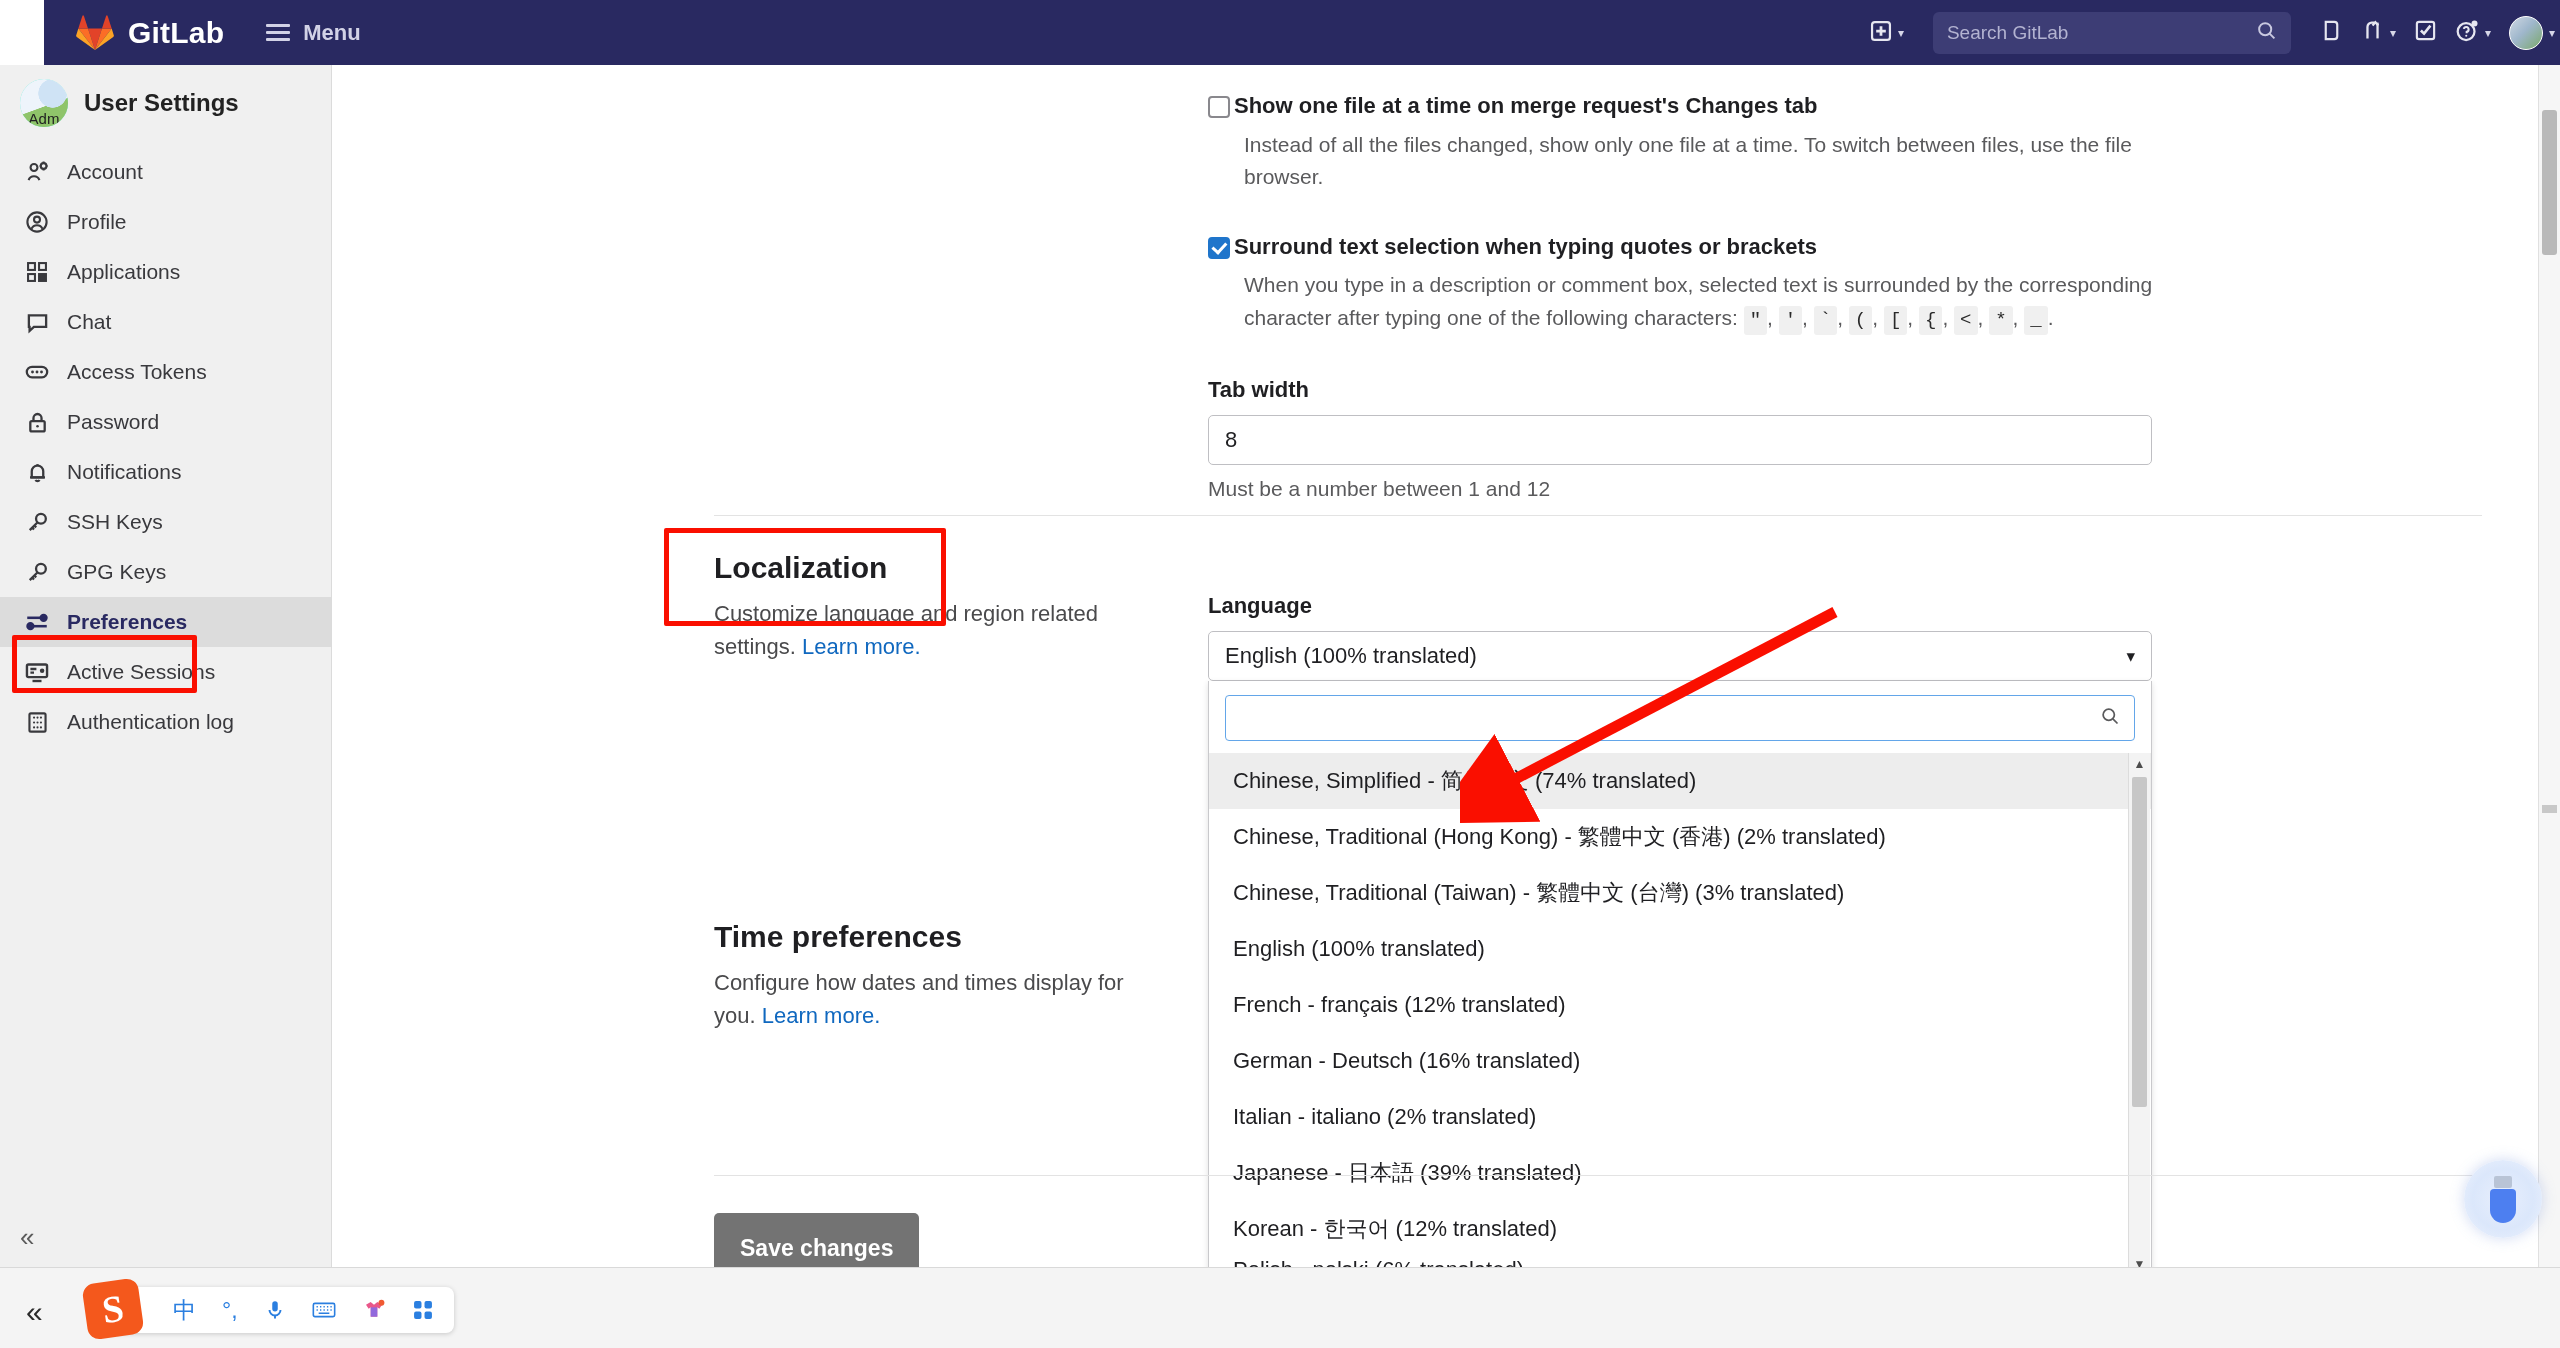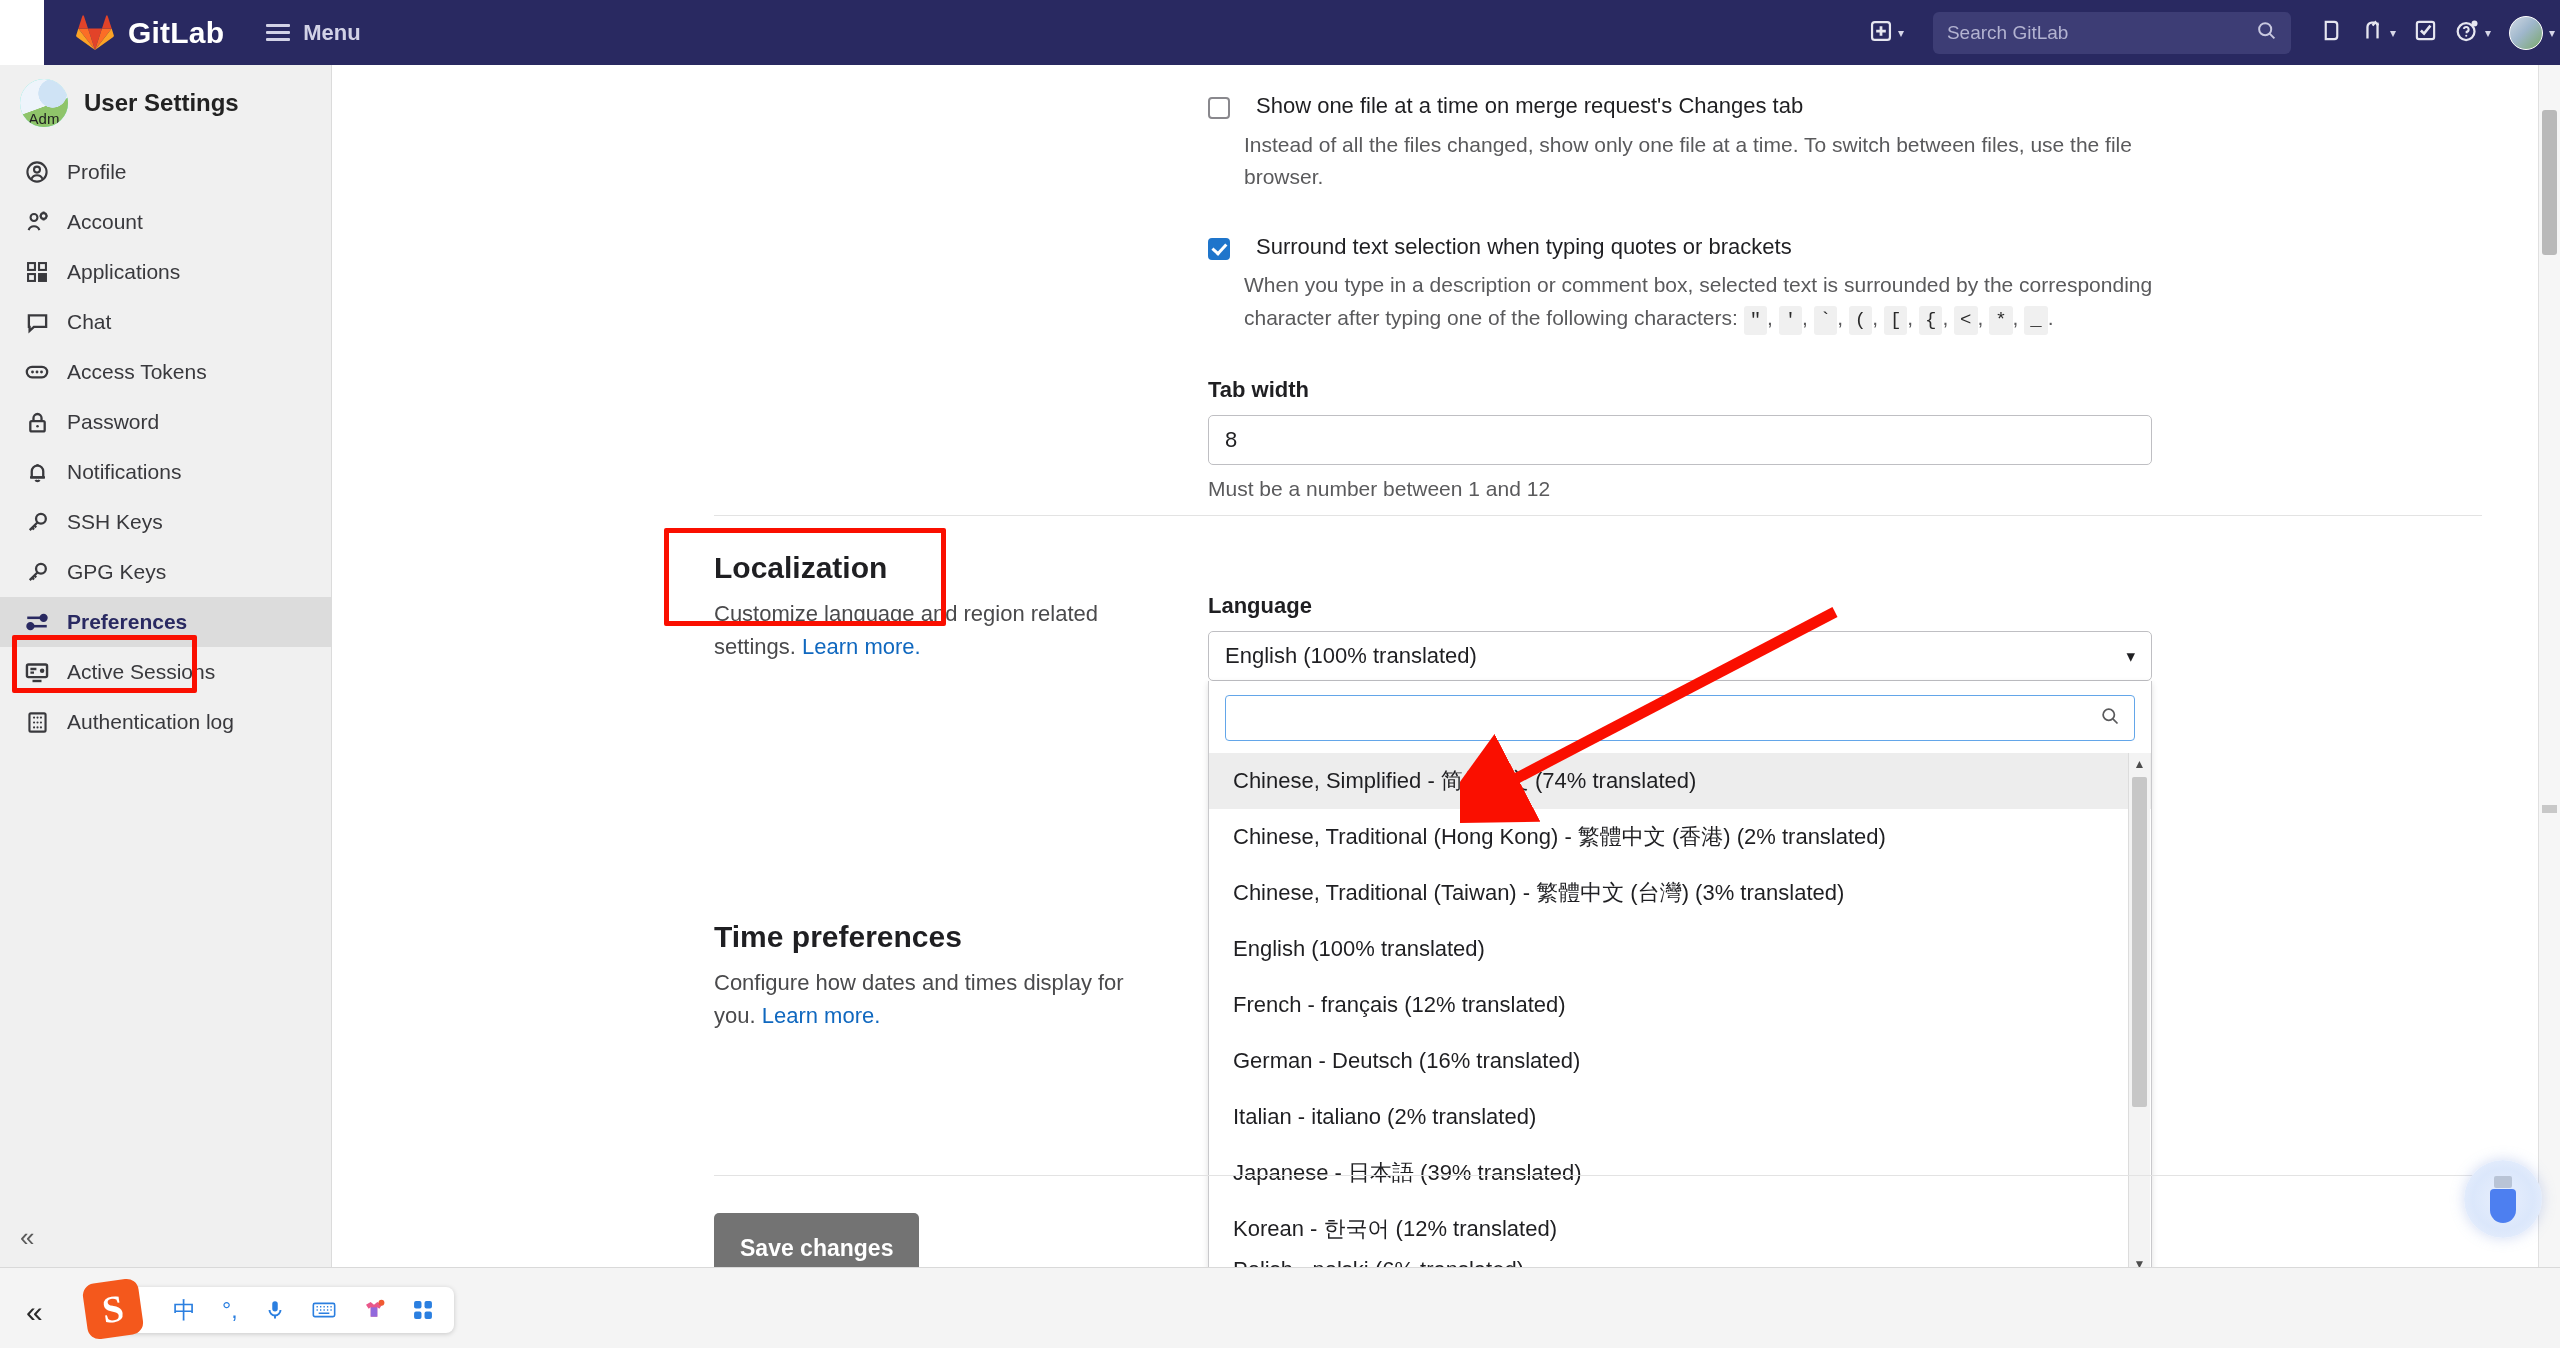--- a/index.html
+++ b/index.html
@@ -109,21 +109,21 @@
     font-size: 26px; color: #5c5c5c; cursor: pointer;
   }
 
   
   .content {
     position: absolute; top: 65px; left: 332px;
     width: 2228px; height: 1202px;
     background: #ffffff; overflow: hidden;
   }
 
-  .checkrow { display: flex; align-items: center; gap: 26px; margin-bottom: 2px; }
+  .checkrow { display: flex; align-items: flex-start; gap: 4px; margin-bottom: 2px; font-weight: bold; }
   .cb {
     width: 22px; height: 22px; margin-top: 5px; flex: none;
     border: 2px solid #89888d; border-radius: 4px; background: #fff;
   }
   .cb.checked {
     background: #1f75cb; border-color: #1f75cb;
     display: flex; align-items: center; justify-content: center;
   }
   .cb.checked::after {
     content: ""; width: 6px; height: 11px;
@@ -361,38 +361,38 @@
       <span class="cap">Adm</span>
     </div>
     <div class="sb-title">User Settings</div>
   </div>
 
   <div class="sb-list">
 
     <div class="sb-item">
       <span class="ico">
         <svg width="24" height="24" viewBox="0 0 16 16" fill="none" stroke="#39393d" stroke-width="1.4">
-          <circle cx="8" cy="8" r="6.4"></circle>
-            <circle cx="8" cy="6.4" r="2"></circle>
-          <path d="M4.3 12.6a4 4 0 0 1 7.4 0"></path>
-        </svg>
-      </span>
-      <span>Profile</span>
-    </div>
-
-    <div class="sb-item">
-      <span class="ico">
-        <svg width="24" height="24" viewBox="0 0 16 16" fill="none" stroke="#39393d" stroke-width="1.4">
           <circle cx="6" cy="5" r="2.3"></circle>
             <path d="M2.4 13.4a3.8 3.8 0 0 1 7.2 0"></path>
           <circle cx="12.4" cy="4" r="1.9"></circle>
             <path d="M12.4 1v1M12.4 6v1M9.8 4h1M14 4h1"></path>
         </svg>
       </span>
       <span>Account</span>
+    </div>
+
+    <div class="sb-item">
+      <span class="ico">
+        <svg width="24" height="24" viewBox="0 0 16 16" fill="none" stroke="#39393d" stroke-width="1.4">
+          <circle cx="8" cy="8" r="6.4"></circle>
+            <circle cx="8" cy="6.4" r="2"></circle>
+          <path d="M4.3 12.6a4 4 0 0 1 7.4 0"></path>
+        </svg>
+      </span>
+      <span>Profile</span>
     </div>
 
     <div class="sb-item">
       <span class="ico">
         <svg width="22" height="22" viewBox="0 0 16 16" fill="none" stroke="#39393d" stroke-width="1.5">
           <rect x="1.5" y="1.5" width="5" height="5"></rect>
             <rect x="9.5" y="1.5" width="5" height="5"></rect>
           <rect x="1.5" y="9.5" width="5" height="5"></rect>
             <rect x="9.5" y="9.5" width="5" height="5" fill="#39393d"></rect>
         </svg>

